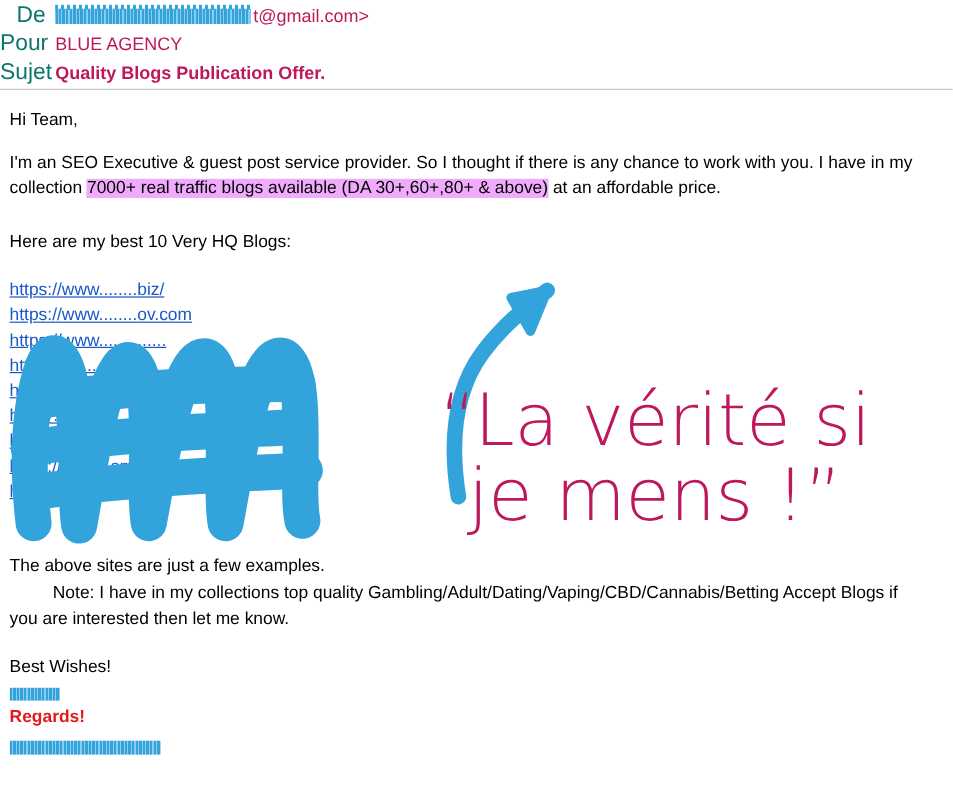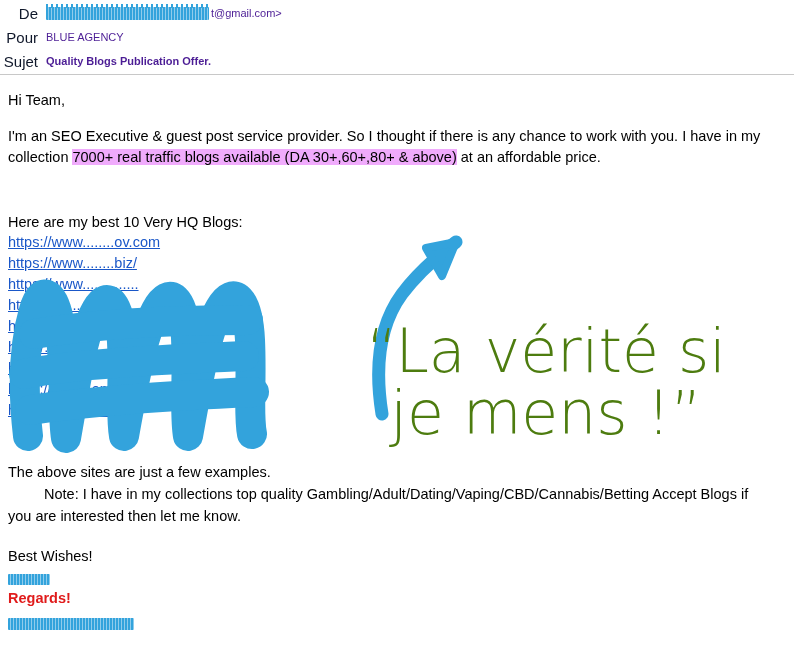--- a/index.html
+++ b/index.html
@@ -36,26 +36,26 @@
   }
   .hdr-row.r1 { top: 2px; }
   .hdr-row.r2 { top: 26px; }
   .hdr-row.r3 { top: 50px; }
 
   .hdr-label {
     width: 38px;
     min-width: 38px;
     text-align: right;
     padding-right: 8px;
+    font-size: 19px;
+    color: #0f766e;
+  }
+  .hdr-value {
     font-size: 15px;
-    color: #0f172a;
-  }
-  .hdr-value {
-    font-size: 11px;
-    color: #4c1d95;
+    color: #be185d;
     display: flex;
     align-items: center;
     white-space: nowrap;
   }
   .hdr-value.bold { font-weight: bold; }
 
   
   .redact {
     display: inline-block;
     vertical-align: middle;
@@ -129,21 +129,21 @@
     top: 110px;
     width: 430px;
     height: 350px;
     pointer-events: none;
   }
   .annot-text {
     position: absolute;
     left: 336px;
     top: 246px;
     width: 420px;
-    color: #4d7c0f;
+    color: #be185d;
     font-family: "DejaVu Sans", sans-serif;
     font-size: 60px;
     line-height: 62px;
     text-align: center;
     font-weight: 300;
     letter-spacing: 0px;
     pointer-events: none;
   }
 
   .sign-regards {
@@ -190,25 +190,25 @@
 </div>
 
 <div class="mail-body">
 
   <div class="para" style="left:8px; top:16px;">Hi Team,</div>
 
   <div class="para" style="left:8px; top:52px; width:770px;">
     <span>I'm an SEO Executive &amp; guest post service provider. So I thought if there is any chance to work with you. I have in my collection </span><span class="highlight">7000+ real traffic blogs available (DA 30+,60+,80+ &amp; above)</span><span> at an affordable price.</span>
   </div>
 
-  <div class="para" style="left:8px; top:118px;margin-top:20px;">Here are my best 10 Very HQ Blogs:</div>
+  <div class="para" style="left:8px; top:118px;">Here are my best 10 Very HQ Blogs:</div>
 
   <div class="links-block">
+    <a class="link" href="#">https://www........biz/</a>
     <a class="link" href="#">https://www........ov.com</a>
-    <a class="link" href="#">https://www........biz/</a>
     <a class="link" href="#">https://www..............</a>
     <a class="link" href="#">http://..................</a>
     <a class="link" href="#">https://................</a>
     <a class="link" href="#">http://.................</a>
     <a class="link" href="#">https://...............</a>
     <a class="link" href="#">https://..........om</a>
     <a class="link" href="#">https://.......x.c......</a>
   </div>
 
   <svg class="big-scribble" viewBox="0 0 320 230" width="320" height="230">

